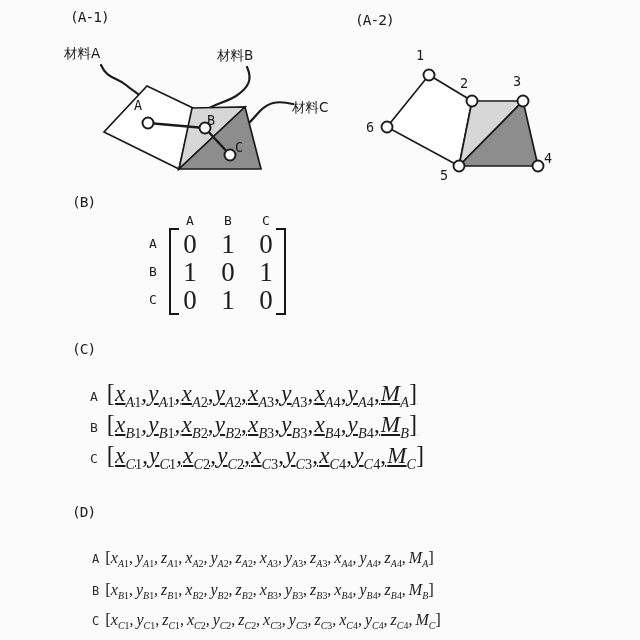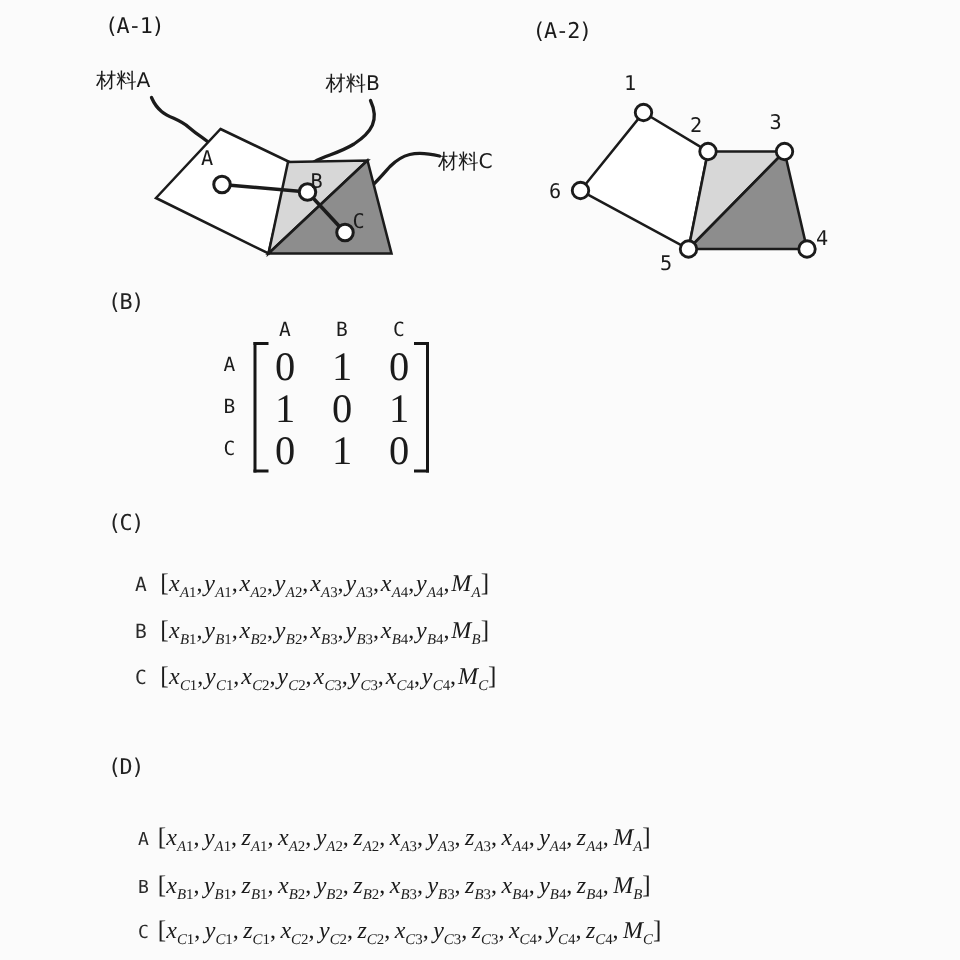--- a/index.html
+++ b/index.html
@@ -45,21 +45,21 @@
   
   .vrow { position: absolute; display: flex; align-items: baseline; white-space: nowrap; }
   .rlab {
     font-family: "DejaVu Sans Mono", monospace; font-size: 13px; color: #2a2a2a;
     margin-right: 9px;
   }
   .math {
     font-family: "Liberation Serif", "DejaVu Serif", serif;
     font-style: italic;
   }
-  .c-math { font-size: 16px; letter-spacing: 0.2px; }
+  .c-math { font-size: 23px; letter-spacing: 0.2px; text-decoration: underline; }
   .d-math { font-size: 16px; }
   .math .br { font-style: normal; font-size: 105%; }
   .math .comma { font-style: normal; margin-right: 1px; }
   .d-math .comma { margin-right: 3px; }
   .math sub { font-size: 62%; line-height: 0; letter-spacing: 0; }
   .math sub .dig { font-style: normal; }
 </style>
 </head>
 <body>
 

